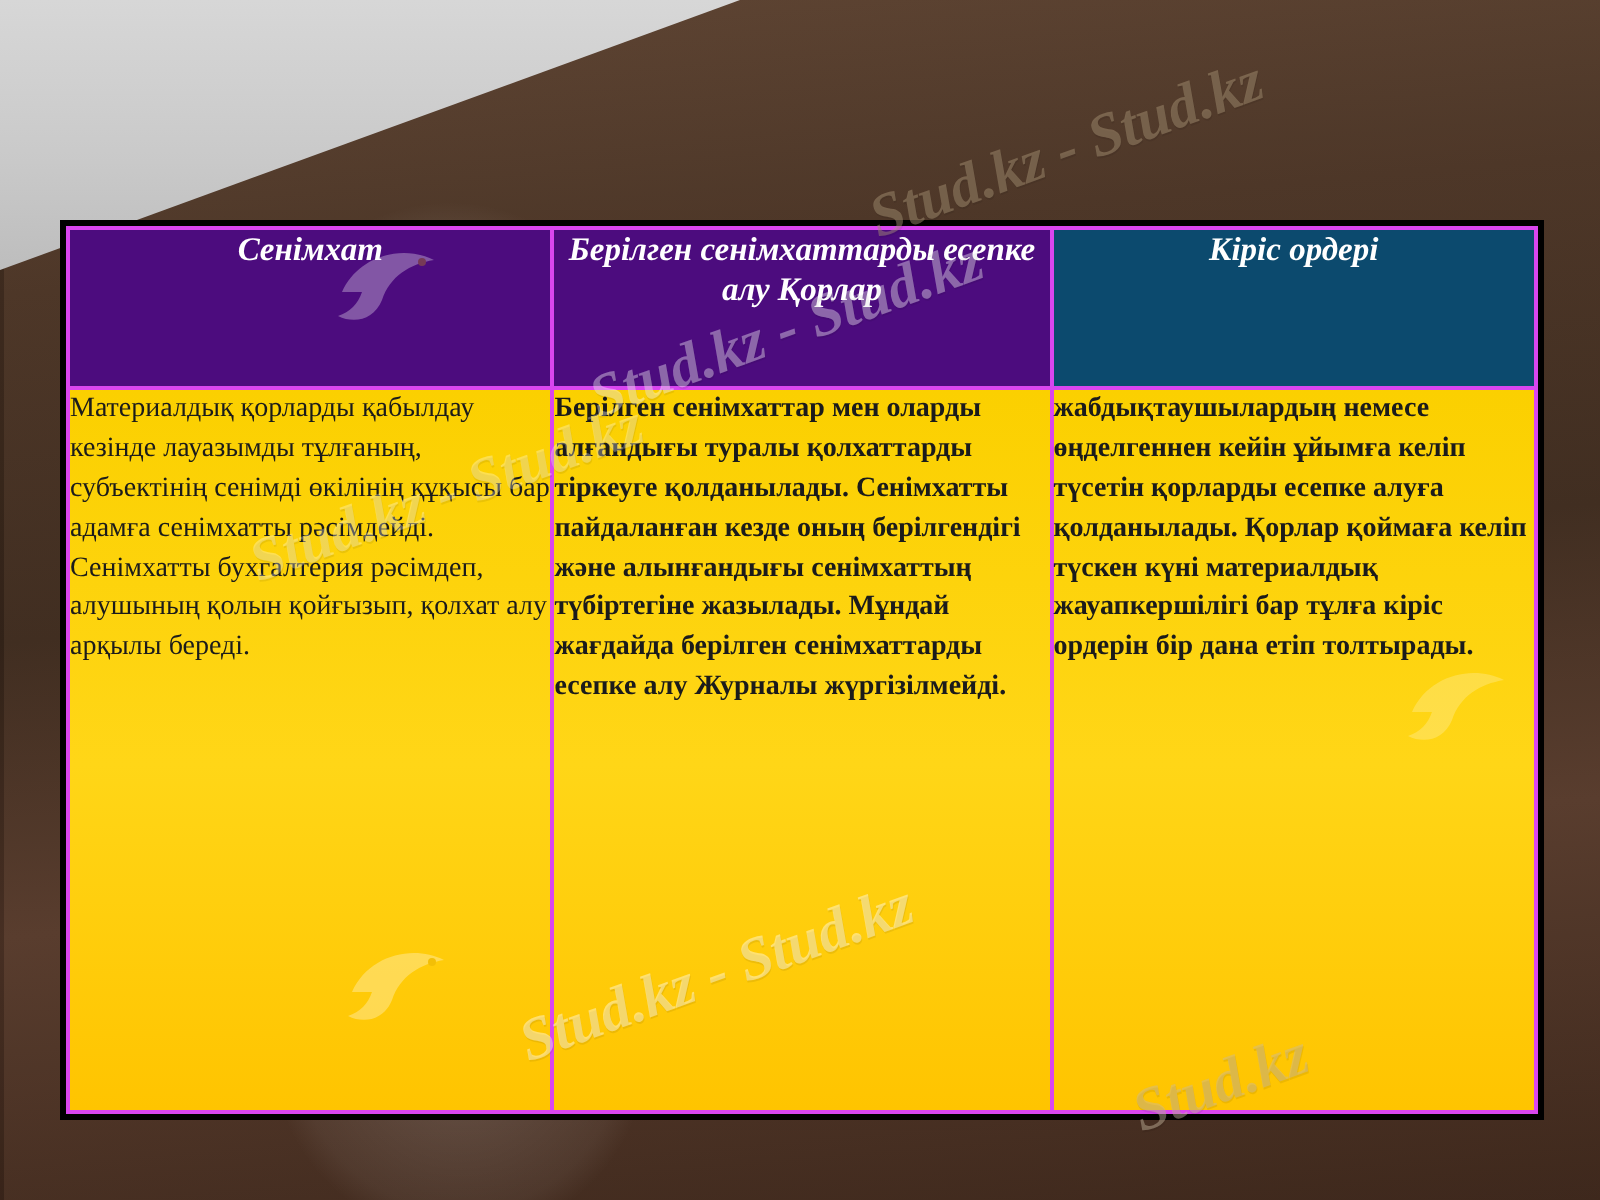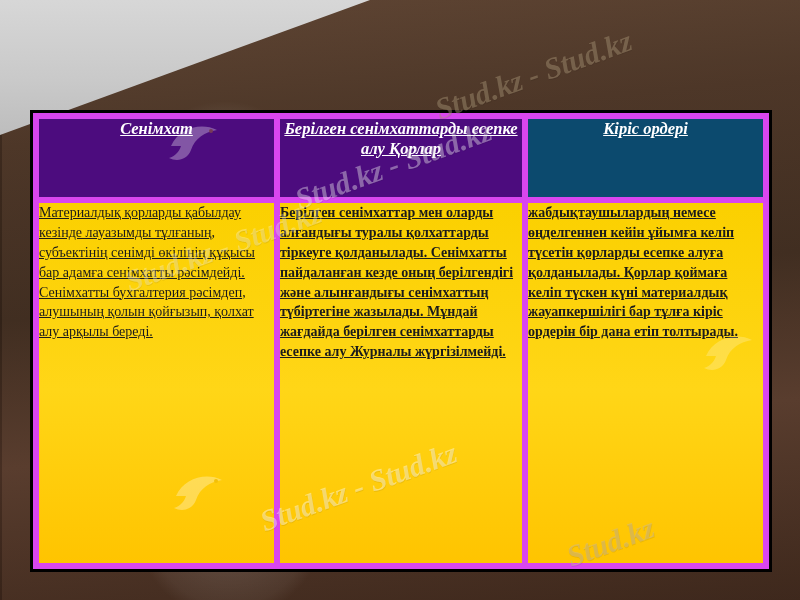--- a/index.html
+++ b/index.html
@@ -76,24 +76,23 @@
     border: 3px solid #000000;
     box-sizing: border-box;
     background: #ffd21e;
   }
   table.grid {
     border-collapse: collapse;
     width: 100%;
     table-layout: fixed;
   }
   table.grid th, table.grid td {
-    border: 6px solid #d946ef;
+    border: 2px solid #d946ef;
     vertical-align: top;
     padding: 0;
-    text-decoration: underline;
   }
   th.hdr {
     height: 78px;
     background: #4c0c7e;
     color: #ffffff;
     text-align: center;
     vertical-align: middle;
     font-family: "Liberation Serif", serif;
     font-weight: bold;
     font-style: italic;

